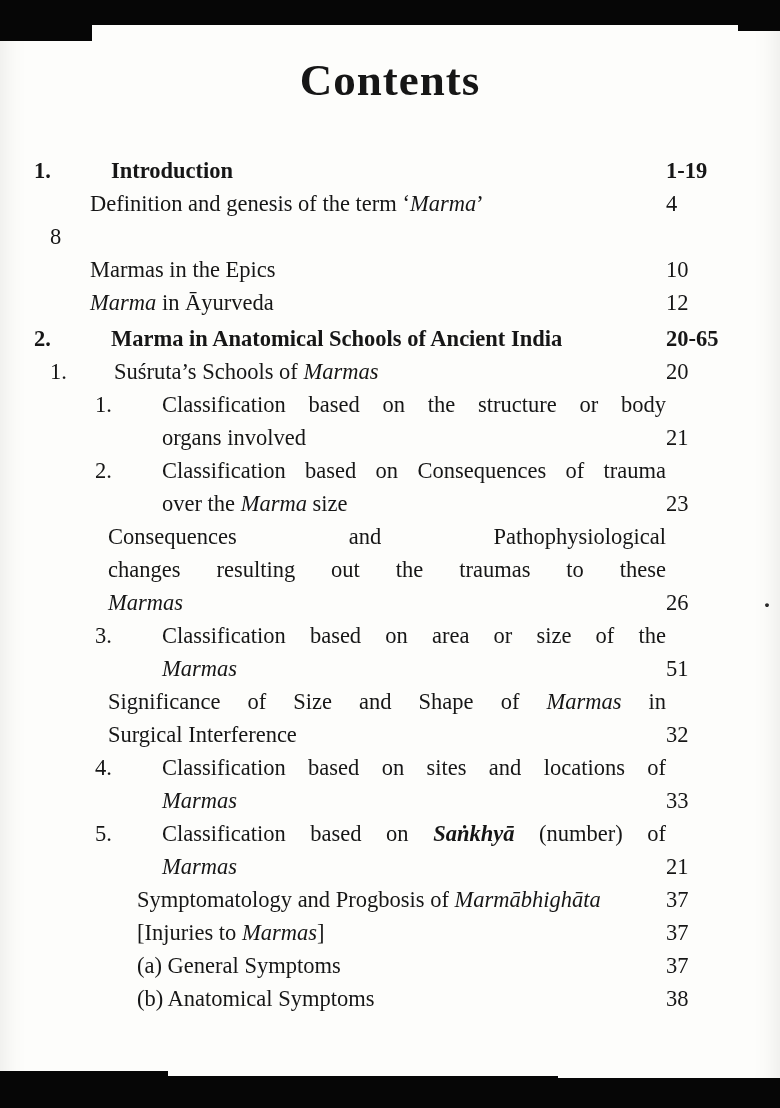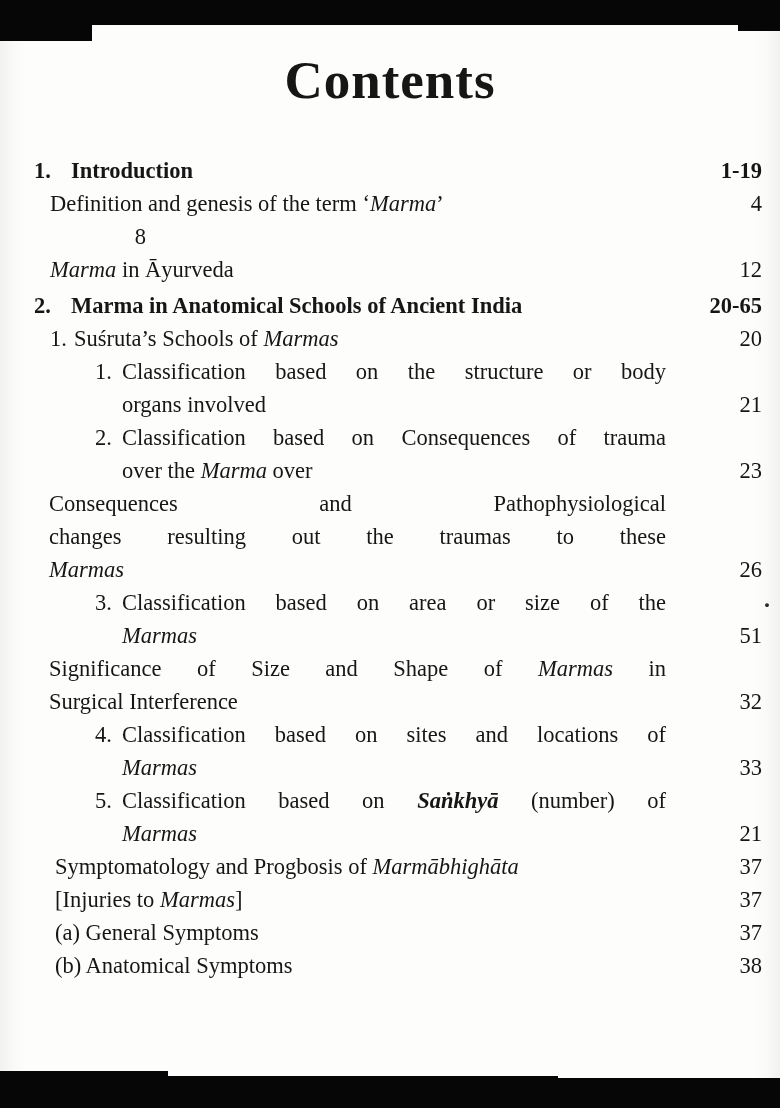--- a/index.html
+++ b/index.html
@@ -18,41 +18,41 @@
   .bar-top-main{left:0;top:0;width:780px;height:25px;}
   .bar-top-left{left:0;top:0;width:92px;height:41px;}
   .bar-top-right{left:738px;top:0;width:42px;height:31px;}
   .bar-bottom-main{left:0;top:1078px;width:780px;height:30px;}
   .bar-bottom-left{left:0;top:1071px;width:168px;height:37px;}
   .bar-bottom-mid{left:168px;top:1076px;width:390px;height:32px;}
 
   .title{
     margin:56px 0 0 0;
     text-align:center;
-    font-size:53px;
+    font-size:45px;
     line-height:48px;
     font-weight:bold;
     letter-spacing:1px;
   }
 
   .toc{margin-top:50px;font-size:22.5px;line-height:33px;}
 
   .row{display:flex;padding-right:18px;}
   .row .num{flex:0 0 auto;}
-  .row .txt{flex:1 1 auto;min-width:0;}
-  .row .pg{flex:0 0 96px;text-align:right;align-self:flex-end;white-space:nowrap;}
+  .row .txt{flex:1 1 auto;min-width:0;margin-left:40px;}
+  .row .pg{flex:0 0 96px;align-self:flex-end;white-space:nowrap;}
 
   .lv-chapter{padding-left:34px;font-weight:bold;margin-top:3px;}
   .lv-chapter .num{width:37px;}
   .lv-section{padding-left:50px;}
   .lv-section .num{width:24px;}
   .lv-item{padding-left:95px;}
   .lv-item .num{width:27px;}
-  .lv-item-cont{padding-left:49px;}
-  .lv-note{padding-left:55px;}
+  .lv-item-cont{padding-left:68px;}
+  .lv-note{padding-left:97px;}
 
   .line.just{
     text-align:justify;
     text-align-last:justify;
     text-justify:inter-word;
   }
   .it{font-style:italic;}
   .bd{font-weight:bold;}
 
   .stray-dot{
@@ -89,20 +89,26 @@
         <div class="txt">
           <div class="line"><span>Definition and genesis of the term ‘</span><span class="it">Marma</span><span>’</span></div>
         </div>
         <div class="pg">4</div>
       </div>
       <div class="row lv-section">
         <div class="pg">8</div>
       </div>
       <div class="row lv-section">
         <div class="txt">
+          <div class="line"><span>Marmas in the Epics</span></div>
+        </div>
+        <div class="pg">10</div>
+      </div>
+      <div class="row lv-section">
+        <div class="txt">
           <div class="line"><span class="it">Marma</span><span> in Āyurveda</span></div>
         </div>
         <div class="pg">12</div>
       </div>
       <div class="row lv-chapter">
         <div class="num">2.</div>
         <div class="txt">
           <div class="line"><span>Marma in Anatomical Schools of Ancient India</span></div>
         </div>
         <div class="pg">20-65</div>
@@ -119,21 +125,21 @@
         <div class="txt">
           <div class="line just"><span>Classification based on the structure or body</span></div>
           <div class="line"><span>organs involved</span></div>
         </div>
         <div class="pg">21</div>
       </div>
       <div class="row lv-item">
         <div class="num">2.</div>
         <div class="txt">
           <div class="line just"><span>Classification based on Consequences of trauma</span></div>
-          <div class="line"><span>over the </span><span class="it">Marma</span><span> over</span></div>
+          <div class="line"><span>over the </span><span class="it">Marma</span><span> size</span></div>
         </div>
         <div class="pg">23</div>
       </div>
       <div class="row lv-item-cont">
         <div class="txt">
           <div class="line just"><span>Consequences and Pathophysiological</span></div>
           <div class="line just"><span>changes resulting out the traumas to these</span></div>
           <div class="line"><span class="it">Marmas</span></div>
         </div>
         <div class="pg">26</div>

